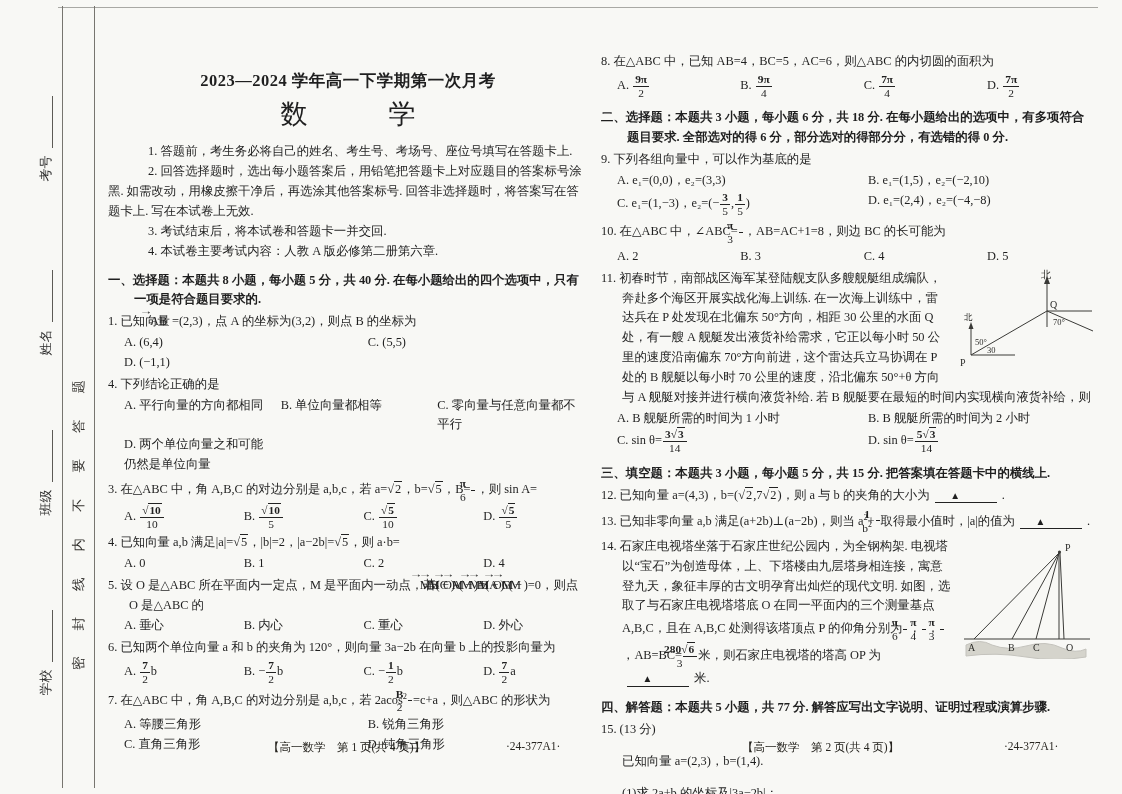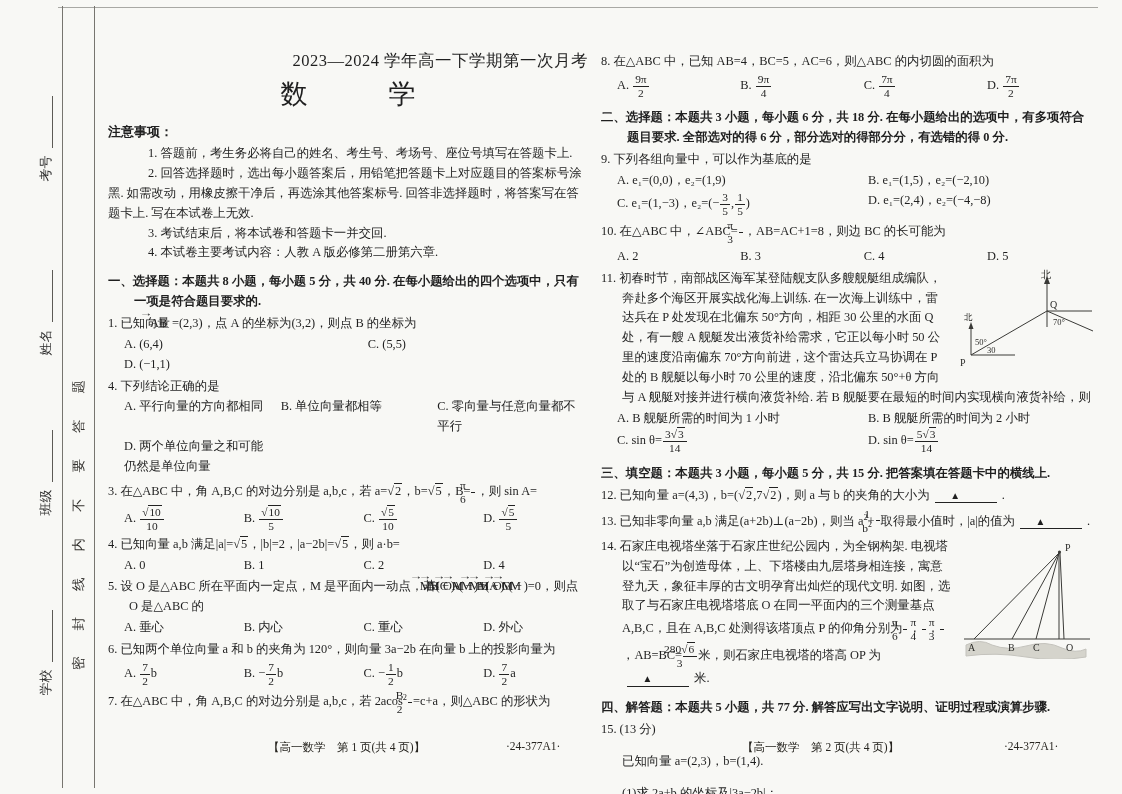--- a/index.html
+++ b/index.html
@@ -21,34 +21,34 @@
   .mblank{width:52px;height:12px;border-bottom:1px solid #5c5a55}
   .seal{
     position:absolute;left:79px;top:512px;
     transform:translate(-50%,-50%) rotate(-90deg);
     white-space:nowrap;letter-spacing:26px;font-size:13.5px;color:#33312e;
   }
   
   .page{position:absolute;font-size:12.4px;line-height:1.6}
   #p1{left:108px;top:48px;width:480px}
   #p2{left:601px;top:50px;width:494px}
-  .h1{text-align:right;font-weight:normal;font-size:16.5px;letter-spacing:.5px;margin-top:0}
+  .h1{text-align:center;font-weight:bold;font-size:16.5px;letter-spacing:.5px;margin-top:20px}
   .h2{text-align:center;font-weight:normal;font-size:27px;line-height:1.15;margin:5px 0 12px}
   .hd{font-weight:bold;font-size:13px;margin:2px 0 1px}
   .note{text-indent:40px}
   .sec{font-weight:bold;padding-left:26px;text-indent:-26px;margin-top:9px}
   .q{padding-left:21px;text-indent:-21px;margin-top:2px}
   .opts{margin:1px 0 2px 16px;display:grid;column-gap:6px}
   .c1{grid-template-columns:1fr 1fr 1fr}
   .c2{grid-template-columns:1.08fr 1fr}
   .c4{grid-template-columns:1fr 1fr 1fr .92fr}
   .ln{padding-left:21px;margin-top:12px}
   
   .fr{display:inline-block;vertical-align:-.62em;text-align:center;line-height:1.12;margin:0 1px}
-  .fr b{display:block;font-weight:normal;font-size:.92em;padding:0 2px}
+  .fr b{display:block;font-weight:bold;font-size:.92em;padding:0 2px}
   .fr u{display:block;text-decoration:none;border-top:1px solid #222;font-size:.92em;padding:0 2px}
   .rr{white-space:nowrap}
   .rr::before{content:"√"}
   .rr i{font-style:inherit;border-top:1px solid #222;padding:0 1px}
   .vv{position:relative;display:inline-block;padding:0 1px}
   .vv::after{content:"→";position:absolute;top:-.85em;left:50%;transform:translateX(-50%) scaleX(1.5);font-size:.7em}
   sup{font-size:.68em}
   .bl{display:inline-block;min-width:62px;border-bottom:1.4px solid #222;text-align:center;font-size:.8em;line-height:1.25;margin:0 5px;vertical-align:baseline}
   .fig{float:right;margin:0 0 2px 8px}
   .fig line,.fig path{stroke:#3a3a37;fill:none}
@@ -81,21 +81,20 @@
 </div>
 <div class="bfield" style="top:644px">
   <span>学校</span>
   <span class="mblank"></span>
 </div>
 <div class="seal">密封线内不要答题</div>
 
 <div class="page" id="p1">
     <div class="h1">2023—2024 学年高一下学期第一次月考</div>
     <div class="h2">数　　　学</div>
-    <div class="hd">注意事项：</div>
     <div class="note">1. 答题前，考生务必将自己的姓名、考生号、考场号、座位号填写在答题卡上.</div>
     <div class="note">2. 回答选择题时，选出每小题答案后，用铅笔把答题卡上对应题目的答案标号涂黑. 如需改动，用橡皮擦干净后，再选涂其他答案标号. 回答非选择题时，将答案写在答题卡上. 写在本试卷上无效.</div>
     <div class="note">3. 考试结束后，将本试卷和答题卡一并交回.</div>
     <div class="note">4. 本试卷主要考试内容：人教 A 版必修第二册第六章.</div>
     <div class="sec">一、选择题：本题共 8 小题，每小题 5 分，共 40 分. 在每小题给出的四个选项中，只有一项是符合题目要求的.</div>
     <div class="q">1. 已知向量<span class="vv">AB</span>=(2,3)，点 A 的坐标为(3,2)，则点 B 的坐标为</div>
     <div class="opts c2">
       <div class="opt">A. (6,4)</div>
       <div class="opt">C. (5,5)</div>
       <div class="opt">D. (−1,1)</div>
@@ -129,33 +128,39 @@
       <div class="opt">D. 外心</div>
     </div>
     <div class="q">6. 已知两个单位向量 a 和 b 的夹角为 120°，则向量 3a−2b 在向量 b 上的投影向量为</div>
     <div class="opts c4">
       <div class="opt">A. <span class="fr"><b>7</b><u>2</u></span>b</div>
       <div class="opt">B. −<span class="fr"><b>7</b><u>2</u></span>b</div>
       <div class="opt">C. −<span class="fr"><b>1</b><u>2</u></span>b</div>
       <div class="opt">D. <span class="fr"><b>7</b><u>2</u></span>a</div>
     </div>
     <div class="q">7. 在△ABC 中，角 A,B,C 的对边分别是 a,b,c，若 2acos<sup>2</sup><span class="fr"><b>B</b><u>2</u></span>=c+a，则△ABC 的形状为</div>
+    <div class="opts c2">
+      <div class="opt">A. 等腰三角形</div>
+      <div class="opt">B. 锐角三角形</div>
+      <div class="opt">C. 直角三角形</div>
+      <div class="opt">D. 钝角三角形</div>
+    </div>
   </div>
 <div class="page" id="p2">
     <div class="q">8. 在△ABC 中，已知 AB=4，BC=5，AC=6，则△ABC 的内切圆的面积为</div>
     <div class="opts c4">
       <div class="opt">A. <span class="fr"><b>9π</b><u>2</u></span></div>
       <div class="opt">B. <span class="fr"><b>9π</b><u>4</u></span></div>
       <div class="opt">C. <span class="fr"><b>7π</b><u>4</u></span></div>
       <div class="opt">D. <span class="fr"><b>7π</b><u>2</u></span></div>
     </div>
     <div class="sec">二、选择题：本题共 3 小题，每小题 6 分，共 18 分. 在每小题给出的选项中，有多项符合题目要求. 全部选对的得 6 分，部分选对的得部分分，有选错的得 0 分.</div>
     <div class="q">9. 下列各组向量中，可以作为基底的是</div>
     <div class="opts c2">
-      <div class="opt">A. e₁=(0,0)，e₂=(1,9)</div>
+      <div class="opt">A. e₁=(0,0)，e₂=(3,3)</div>
       <div class="opt">B. e₁=(1,5)，e₂=(−2,10)</div>
       <div class="opt">C. e₁=(1,−3)，e₂=(−<span class="fr"><b>3</b><u>5</u></span>,<span class="fr"><b>1</b><u>5</u></span>)</div>
       <div class="opt">D. e₁=(2,4)，e₂=(−4,−8)</div>
     </div>
     <div class="q">10. 在△ABC 中，∠ABC=<span class="fr"><b>π</b><u>3</u></span>，AB=AC+1=8，则边 BC 的长可能为</div>
     <div class="opts c4">
       <div class="opt">A. 2</div>
       <div class="opt">B. 3</div>
       <div class="opt">C. 4</div>
       <div class="opt">D. 5</div>

